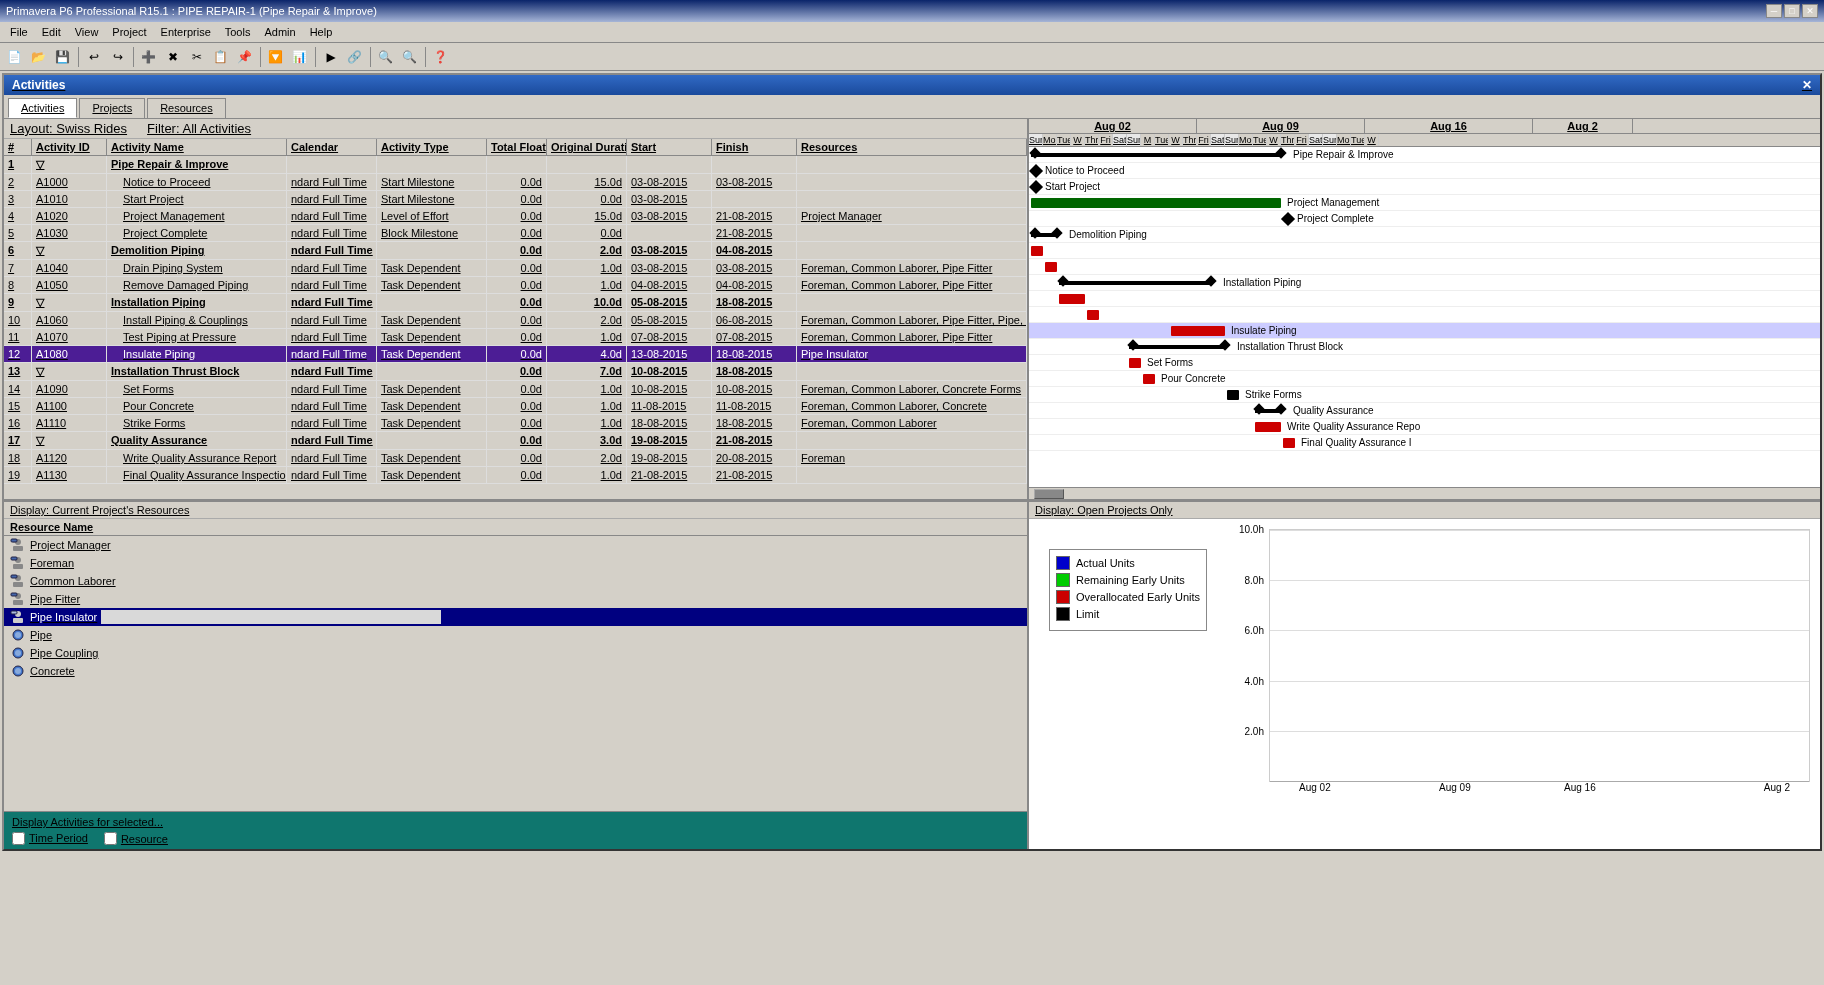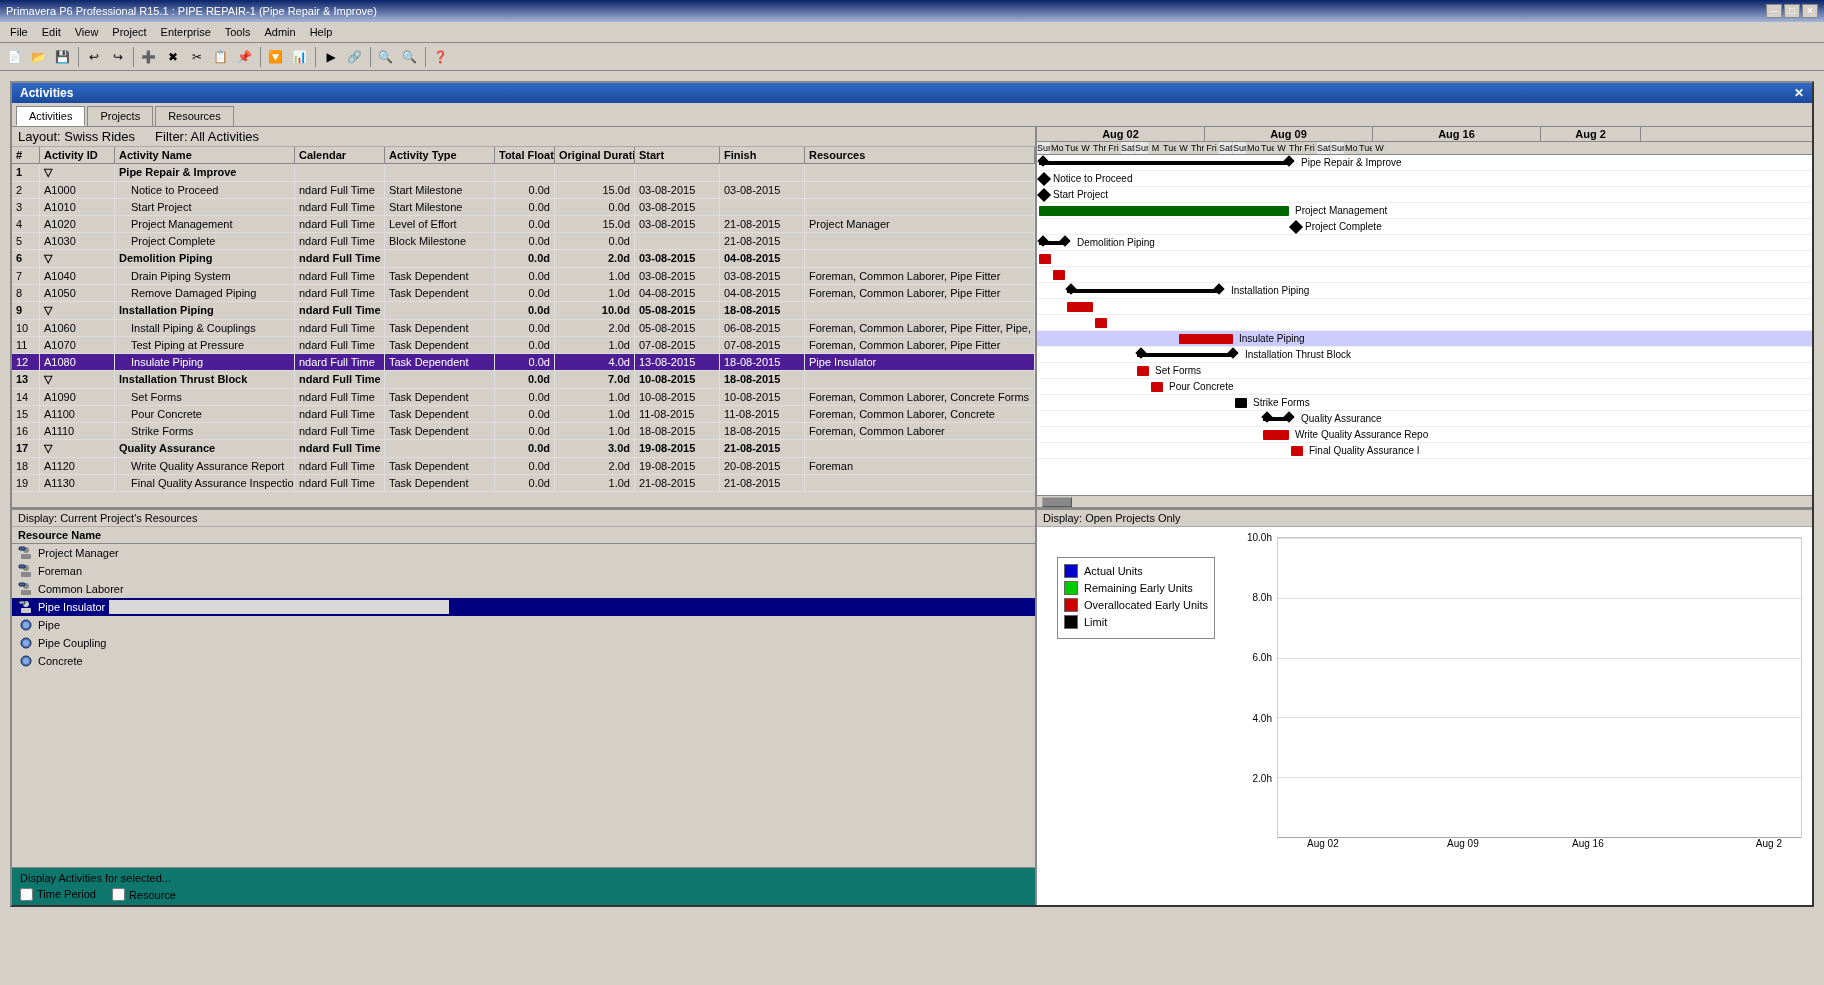--- a/index.html
+++ b/index.html
@@ -57,24 +57,25 @@
       display: flex; align-items: center; justify-content: center;
       cursor: pointer;
       font-size: 12px;
     }
     .toolbar-sep { width: 1px; height: 20px; background: #888; margin: 0 2px; }
     
     
     .activities-panel {
       background: #d4d0c8;
       border: 2px outset #888;
-      margin: 10px;
+      margin: 2px;
       display: flex;
       flex-direction: column;
       flex: 1;
+      text-decoration: underline;
     }
     
     .panel-title-bar {
       background: linear-gradient(to bottom, #316ac5, #1a4a9c);
       color: white;
       padding: 3px 8px;
       font-size: 12px;
       font-weight: bold;
       display: flex;
       justify-content: space-between;
@@ -185,21 +186,21 @@
     .col-calendar { width: 90px; }
     .col-type { width: 110px; }
     .col-float { width: 60px; text-align: right; }
     .col-duration { width: 80px; text-align: right; }
     .col-start { width: 85px; }
     .col-finish { width: 85px; }
     .col-resources { width: 230px; }
     
     
     .bottom-split {
-      height: 398px;
+      height: 350px;
       display: flex;
       border-top: 3px solid #888;
     }
     
     .resource-panel {
       width: 1025px;
       border-right: 2px solid #888;
       display: flex;
       flex-direction: column;
       overflow: hidden;
@@ -859,20 +860,28 @@
 
         <div class="resource-row">
           <svg class="resource-icon" viewBox="0 0 16 14" fill="none">
             <circle cx="8" cy="4" r="3" fill="#888"></circle>
             <rect x="3" y="8" width="10" height="5" rx="1" fill="#888"></rect>
             <rect x="1" y="1" width="6" height="3" rx="1" fill="#4466aa" stroke="#224"></rect>
           </svg>
           <span>Common Laborer</span>
         </div>
 
+        <div class="resource-row">
+          <svg class="resource-icon" viewBox="0 0 16 14" fill="none">
+            <circle cx="8" cy="4" r="3" fill="#888"></circle>
+            <rect x="3" y="8" width="10" height="5" rx="1" fill="#888"></rect>
+            <rect x="1" y="1" width="6" height="3" rx="1" fill="#4466aa" stroke="#224"></rect>
+          </svg>
+          <span>Pipe Fitter</span>
+        </div>
 
         <div class="resource-row selected">
           <svg class="resource-icon" viewBox="0 0 16 14" fill="none">
             <circle cx="8" cy="4" r="3" fill="#ccc"></circle>
             <rect x="3" y="8" width="10" height="5" rx="1" fill="#ccc"></rect>
             <rect x="1" y="1" width="6" height="3" rx="1" fill="#aabbdd" stroke="#224"></rect>
           </svg>
           <span>Pipe Insulator</span>
           <div class="resource-name-bar"></div>
         </div>

